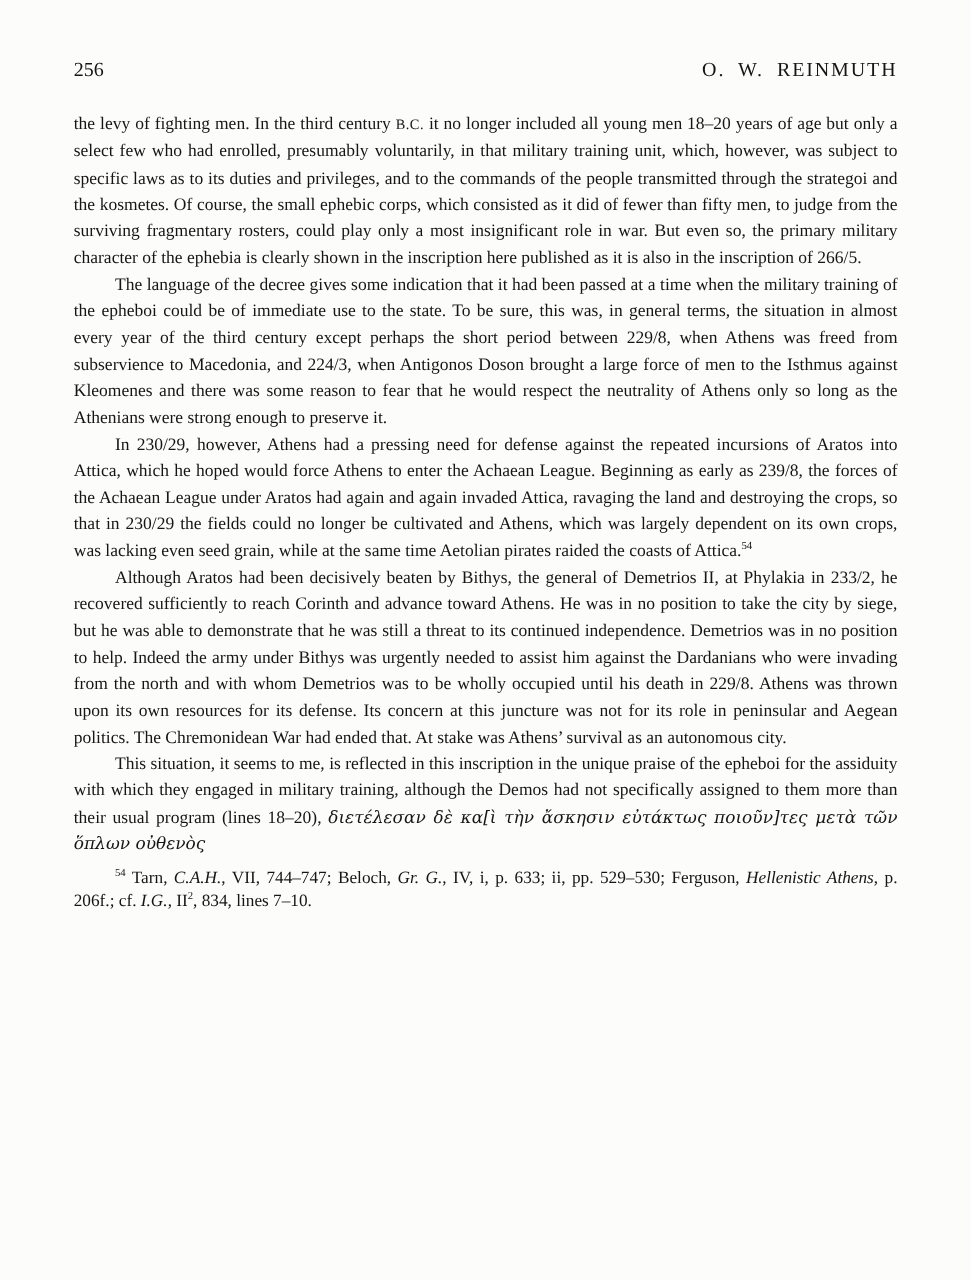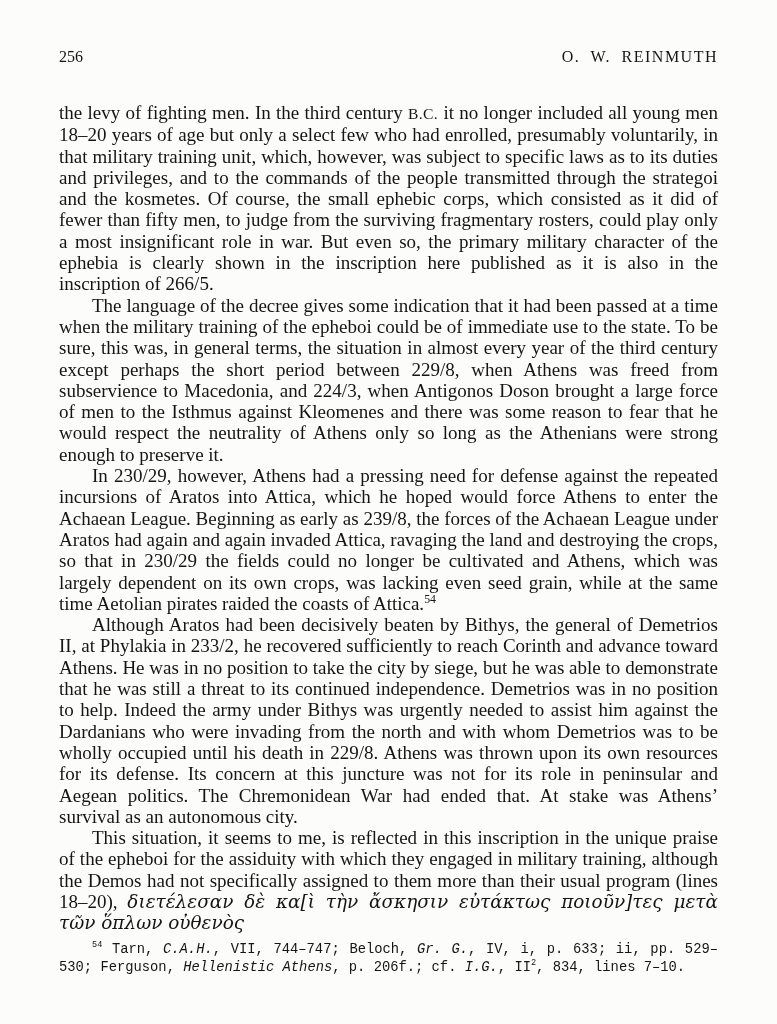--- a/index.html
+++ b/index.html
@@ -28,22 +28,22 @@
     position: absolute;
     left: 0;
     top: 0;
   }
   .running-head {
     text-align: right;
     letter-spacing: 1.5px;
     word-spacing: 5px;
   }
   .body-text {
-    margin-top: 32px;
-    font-size: 19px;
+    margin-top: 19px;
+    font-size: 14px;
     line-height: 21.3px;
     text-align: justify;
   }
   .para {
     margin: 0;
   }
   .para.indent {
     text-indent: 33px;
   }
   .smallcaps {
@@ -64,21 +64,20 @@
     font-size: 0.97em;
   }
   .footnote {
     margin-top: 7px;
     font-size: 13.8px;
     line-height: 18.6px;
     text-align: justify;
   }
   .footnote .para.indent {
     text-indent: 33px;
-    font-family: Liberation Mono, monospace;
   }
 </style>
 </head>
 <body>
 
 <div class="page">
   <div class="page-header">
     <span class="page-number">256</span>
     <div class="running-head">O. W. REINMUTH</div>
   </div>

